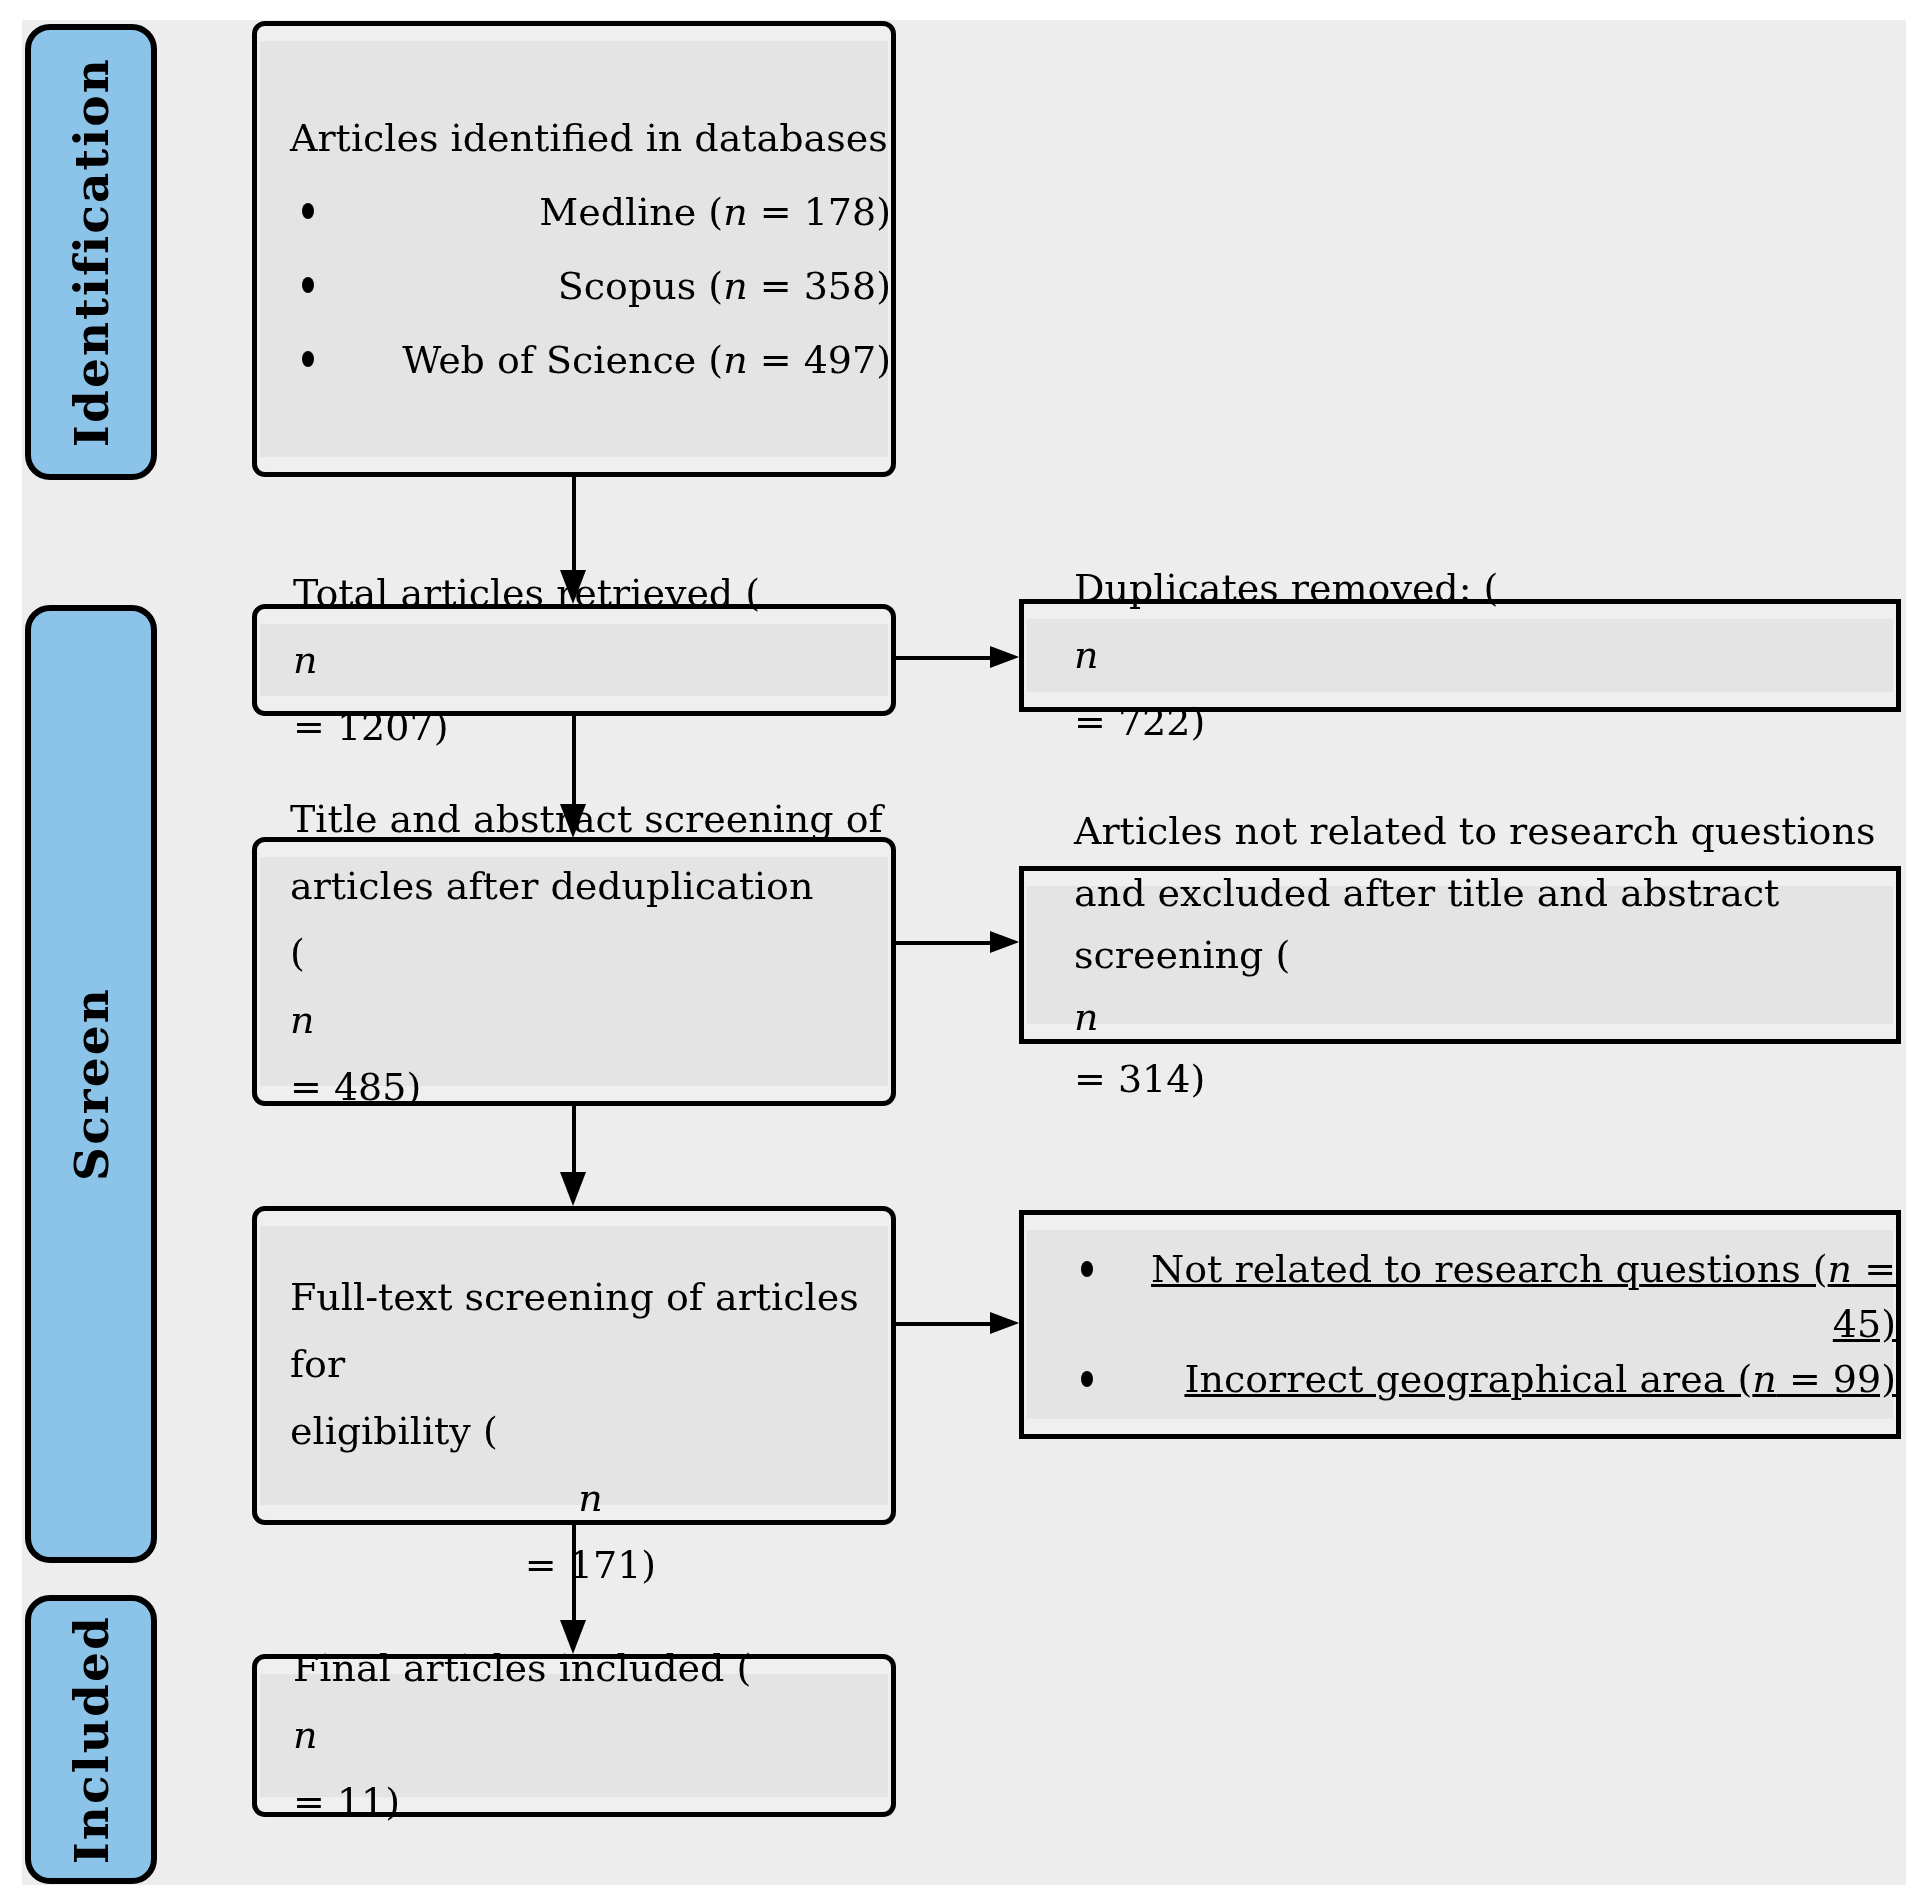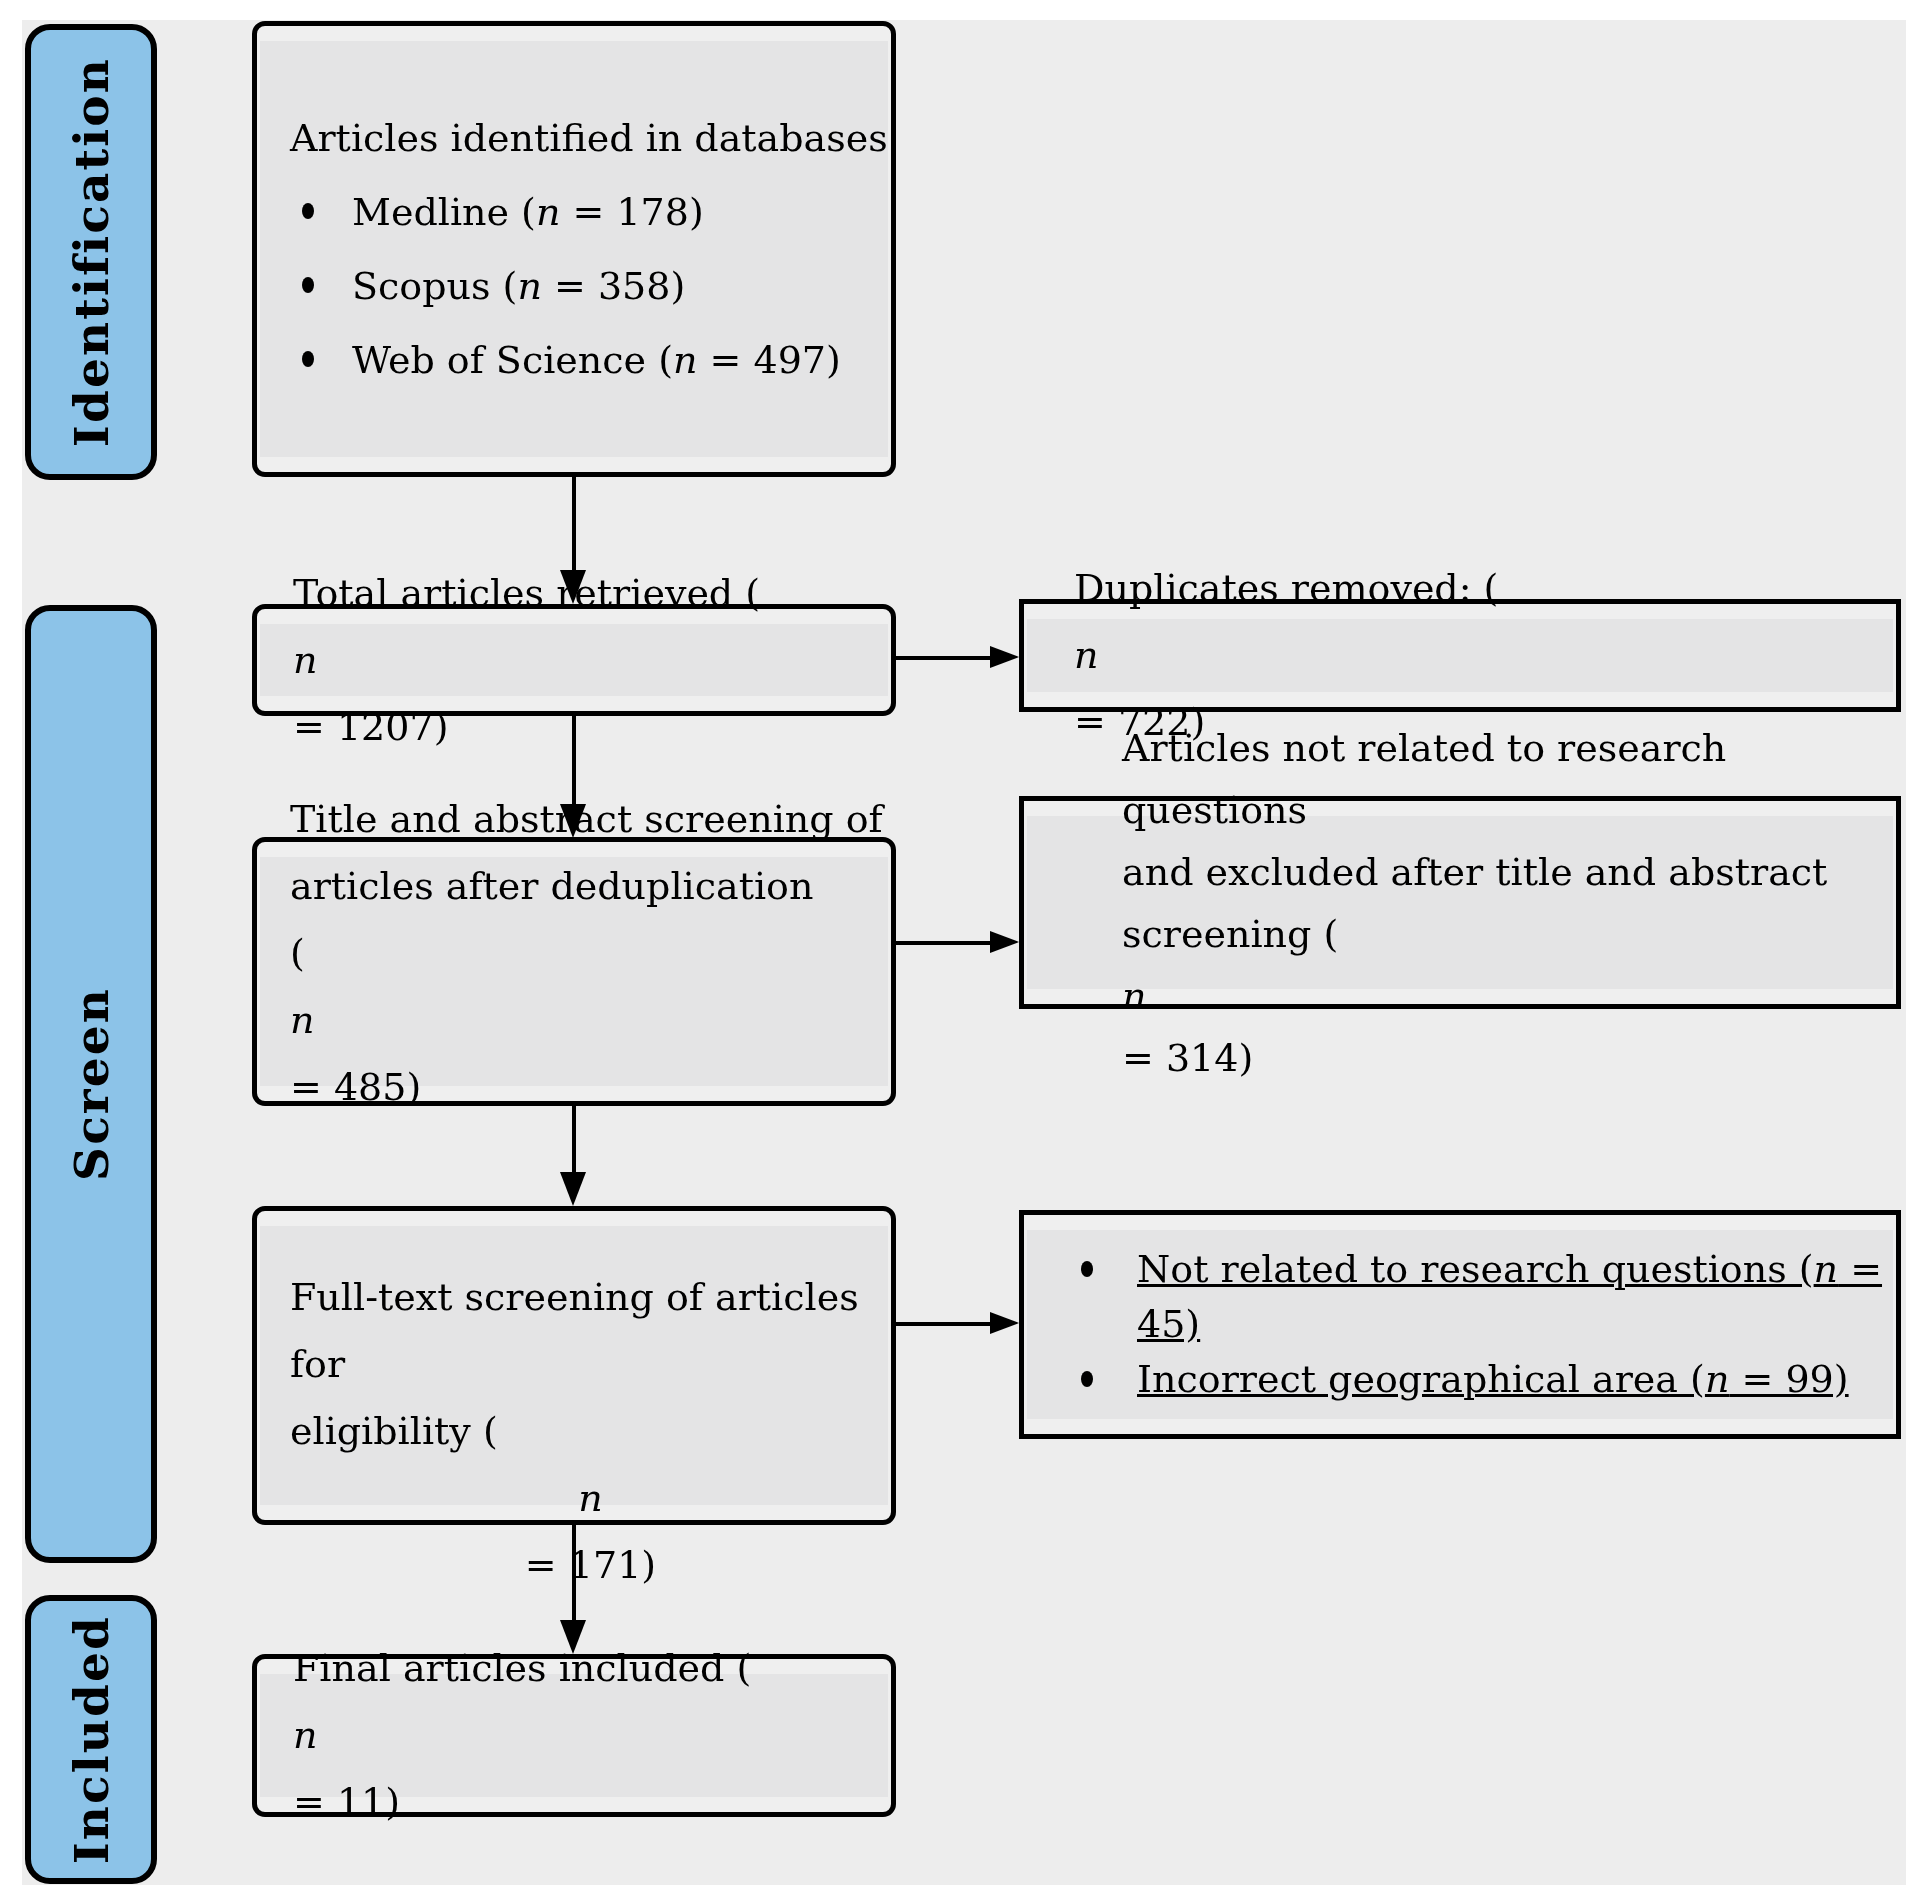--- a/index.html
+++ b/index.html
@@ -36,37 +36,37 @@
 
   .col1{ left:252px; width:644px;border-radius:13px; }
   .col2{ left:1019px; width:882px; }
 
   #box-identified      { top:21px;   height:456px; }
   #box-retrieved       { top:604px; height:112px; }
   #box-title-abstract  { top:837px; height:269px; }
   #box-fulltext        { top:1206px; height:319px; }
   #box-final-included  { top:1654px; height:163px; }
   #box-duplicates      { top:599px; height:113px; }
-  #box-excluded-ta     { top:796px; height:213px;padding-left:48px; }
+  #box-excluded-ta     { top:866px; height:178px; }
   #box-ft-excluded     { top:1210px; height:229px; }
 
   
   #box-identified .content{ line-height:74px; }
   #box-identified .title{ padding-left:33px; }
   #box-retrieved .content{ padding-left:36px; }
   #box-title-abstract .content{ padding-left:33px; padding-bottom:37px; white-space:pre-line; }
   #box-fulltext .content{ padding-left:33px; padding-top:53px; justify-content:flex-start;
     white-space:pre-line;align-items:center; }
   #box-final-included .content{ padding-left:36px; }
   #box-duplicates .content{ padding-left:50px; }
   #box-excluded-ta .content{ padding-left:50px; line-height:62px; white-space:pre-line; }
   #box-ft-excluded .content{ line-height:55px; }
   #box-ft-excluded .title{ padding-left:48px; }
 
-  ul.bullets{ list-style:none; }
+  ul.bullets{ list-style:none;text-align:right; }
   .bullets li{ position:relative; padding-left:95px; }
   .bullets li::before{ content:""; position:absolute; left:45px; top:28.4px;
     width:12px; height:16px; border-radius:50%; background:var(--ink); }
   #box-ft-excluded .bullets li{ padding-left:113px;text-decoration:underline; }
   #box-ft-excluded .bullets li::before{ left:57px; top:19px; }
 
   i{ font-style:italic; }
 
   
   .vline{ position:absolute; width:3.7px; left:572px; background:var(--ink); }

